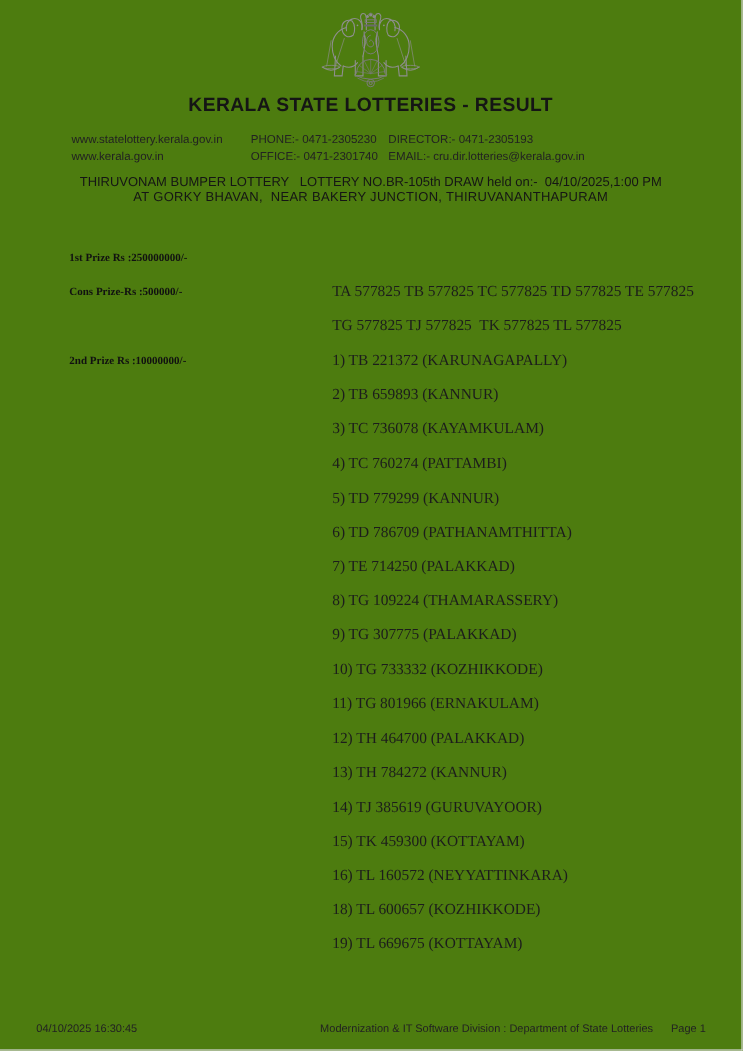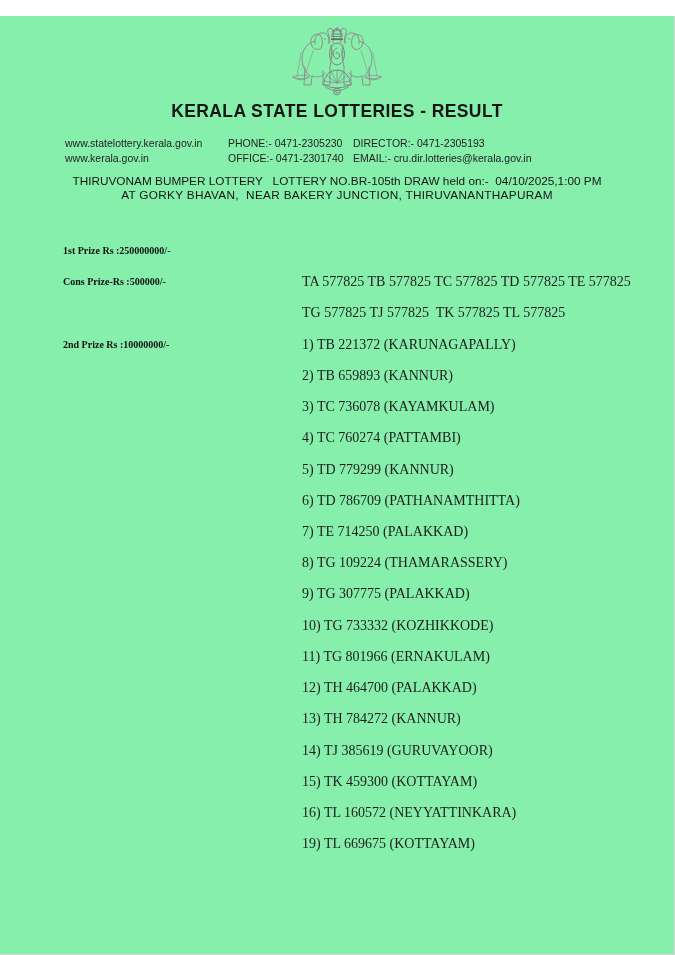--- a/index.html
+++ b/index.html
@@ -6,24 +6,23 @@
   body {
     width: 675px; height: 955px;
     background: #ffffff;
     font-family: "Liberation Sans", sans-serif;
     color: #1b1b1b;
     position: relative;
     overflow: hidden;
   }
   .page {
     position: absolute; inset: 0;
-    background: #86efac;
+    background: #4d7c0f;
     border-right: 1px solid #d6d6d6;
     border-bottom: 1px solid #d6d6d6;
-    margin-top: 16px;
   }
   .emblem {
     position: absolute; top: 5px; left: 50%;
     transform: translateX(-50%);
     width: 92px; height: 82px;
   }
   .title {
     position: absolute; top: 85px; left: 0; right: 0;
     margin: 0; text-align: center;
     font-size: 17.5px; font-weight: bold; letter-spacing: 0.4px;
@@ -158,19 +157,25 @@
           <div class="prize-line">7) TE 714250 (PALAKKAD)</div>
           <div class="prize-line">8) TG 109224 (THAMARASSERY)</div>
           <div class="prize-line">9) TG 307775 (PALAKKAD)</div>
           <div class="prize-line">10) TG 733332 (KOZHIKKODE)</div>
           <div class="prize-line">11) TG 801966 (ERNAKULAM)</div>
           <div class="prize-line">12) TH 464700 (PALAKKAD)</div>
           <div class="prize-line">13) TH 784272 (KANNUR)</div>
           <div class="prize-line">14) TJ 385619 (GURUVAYOOR)</div>
           <div class="prize-line">15) TK 459300 (KOTTAYAM)</div>
           <div class="prize-line">16) TL 160572 (NEYYATTINKARA)</div>
+          <div class="prize-line">18) TL 600657 (KOZHIKKODE)</div>
           <div class="prize-line">19) TL 669675 (KOTTAYAM)</div>
         </div>
       </div>
     </div>
 
+  <div class="footer">
+    <span class="f-time">04/10/2025 16:30:45</span>
+    <span class="f-div">Modernization &amp; IT Software Division : Department of State Lotteries</span>
+    <span class="f-page">Page 1</span>
+  </div>
 
 </div>
 
 </body></html>

